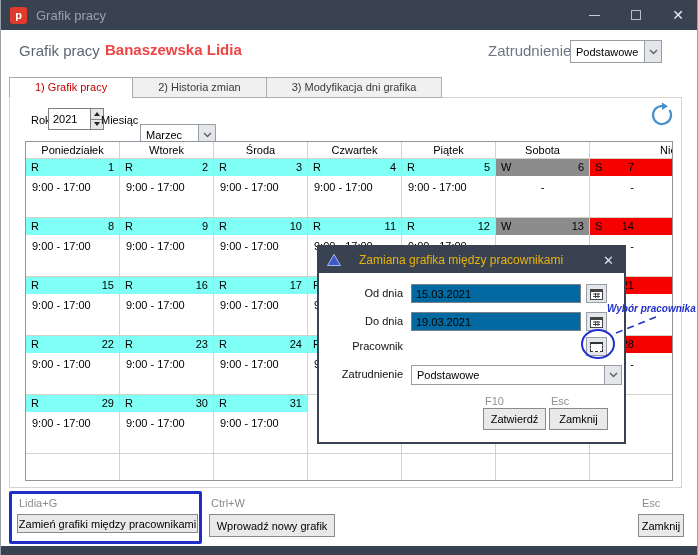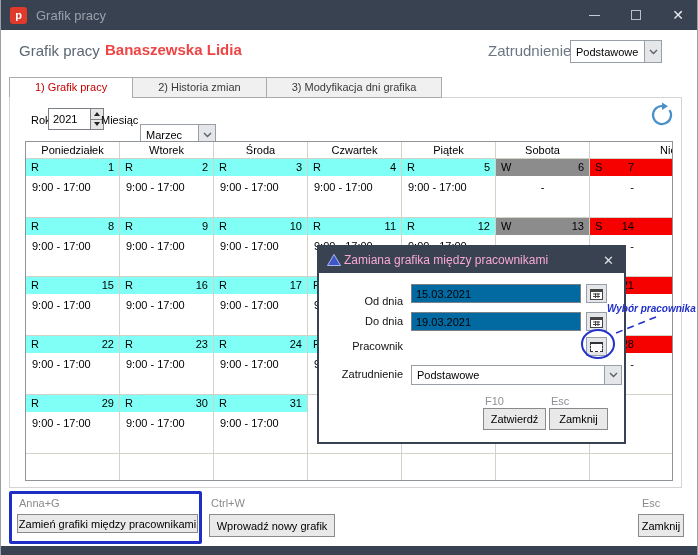--- a/index.html
+++ b/index.html
@@ -83,21 +83,21 @@
   #ctrlw-label{ left:210px; top:497px; }
   #btn-new{ left:208px; top:514px; width:126px; height:23px; }
   #esc-label{ left:641px; top:497px; }
   #btn-close-main{ left:637px; top:514px; width:46px; height:23px; }
   .bottombar{ position:absolute; left:0; top:546px; width:698px; height:9px; background:#394250; }
 
   
   .modal{ position:absolute; left:316px; top:245px; width:309px; height:199px; background:#fff;
           border:2px solid #394250; z-index:10; }
   .modal-titlebar{ height:26px; background:#394250; display:flex; align-items:center; }
-  .modal-title{ color:#f9a8d4; font-size:12px; margin-left:3px; }
+  .modal-title{ color:#eab308; font-size:12px; margin-left:18px; }
   .modal-close{ margin-left:auto; margin-right:10px; color:#dfe3e8; font-size:13px; }
   .m-label{ position:absolute; left:6px; width:78px; text-align:right; font-size:11px; color:#111; }
   .m-input{ position:absolute; left:92px; width:170px; height:19px; border:1px solid #7b8087; background:#0369a1;
             font-size:11px; padding:3px 0 0 4px; white-space:nowrap; }
   .m-iconbtn{ position:absolute; left:267px; width:21px; height:19px; background:#e4e6e9; border:1px solid #989ea5;
               display:flex; align-items:center; justify-content:center; }
   #m-select{ left:92px; top:118px; width:211px; height:20px; }
   .m-shortcut{ position:absolute; font-size:11px; color:#8b9097; }
   .m-btn{ position:absolute; top:161px; height:22px; background:#e9e9e9; border:1px solid #8a8a8a; font-size:11px;
           display:flex; align-items:center; justify-content:center; }
@@ -377,39 +377,39 @@
           <div class="cell band-cell c1"></div>
           <div class="cell band-cell c2"></div>
           <div class="cell band-cell c3"></div>
           <div class="cell band-cell c4"></div>
           <div class="cell band-cell c5"></div>
           <div class="cell band-cell c6"></div>
         </div>
       </div>
   </div>
 
-  <div class="shortcut" id="ctrlg-label">Anna+G</div>
+  <div class="shortcut" id="ctrlg-label">Lidia+G</div>
   <div class="btn" id="btn-swap">Zamień grafiki między pracownikami</div>
   <div id="highlight-rect"></div>
   <div class="shortcut" id="ctrlw-label">Ctrl+W</div>
   <div class="btn" id="btn-new">Wprowadź nowy grafik</div>
   <div class="shortcut" id="esc-label">Esc</div>
   <div class="btn" id="btn-close-main">Zamknij</div>
   <div class="bottombar"></div>
 
   <div class="modal">
     <div class="modal-titlebar">
       <svg width="14" height="12" viewBox="0 0 14 12" style="margin-left:8px">
         <polygon points="7,0.5 13.5,11.5 0.5,11.5" fill="#3f57c9" stroke="#aab8f0" stroke-width="1"></polygon>
       </svg>
       <span class="modal-title">Zamiana grafika między pracownikami</span>
       <span class="modal-close">✕</span>
     </div>
 
-    <div class="m-label" style="top:48px">Od dnia</div>
+    <div class="m-label" style="top:40px">Od dnia</div>
     <div class="m-input" style="top:37px">15.03.2021</div>
     <div class="m-iconbtn" style="top:37px">
       <svg width="13" height="12" viewBox="0 0 13 12">
         <rect x="0.5" y="1.5" width="12" height="10" fill="#fff" stroke="#444"></rect>
         <rect x="0.5" y="1.5" width="12" height="2.5" fill="#444"></rect>
         <line x1="3" y1="6" x2="10" y2="6" stroke="#444"></line>
           <line x1="3" y1="8.5" x2="10" y2="8.5" stroke="#444"></line>
         <line x1="5.5" y1="5" x2="5.5" y2="10" stroke="#444"></line>
           <line x1="8" y1="5" x2="8" y2="10" stroke="#444"></line>
       </svg>

